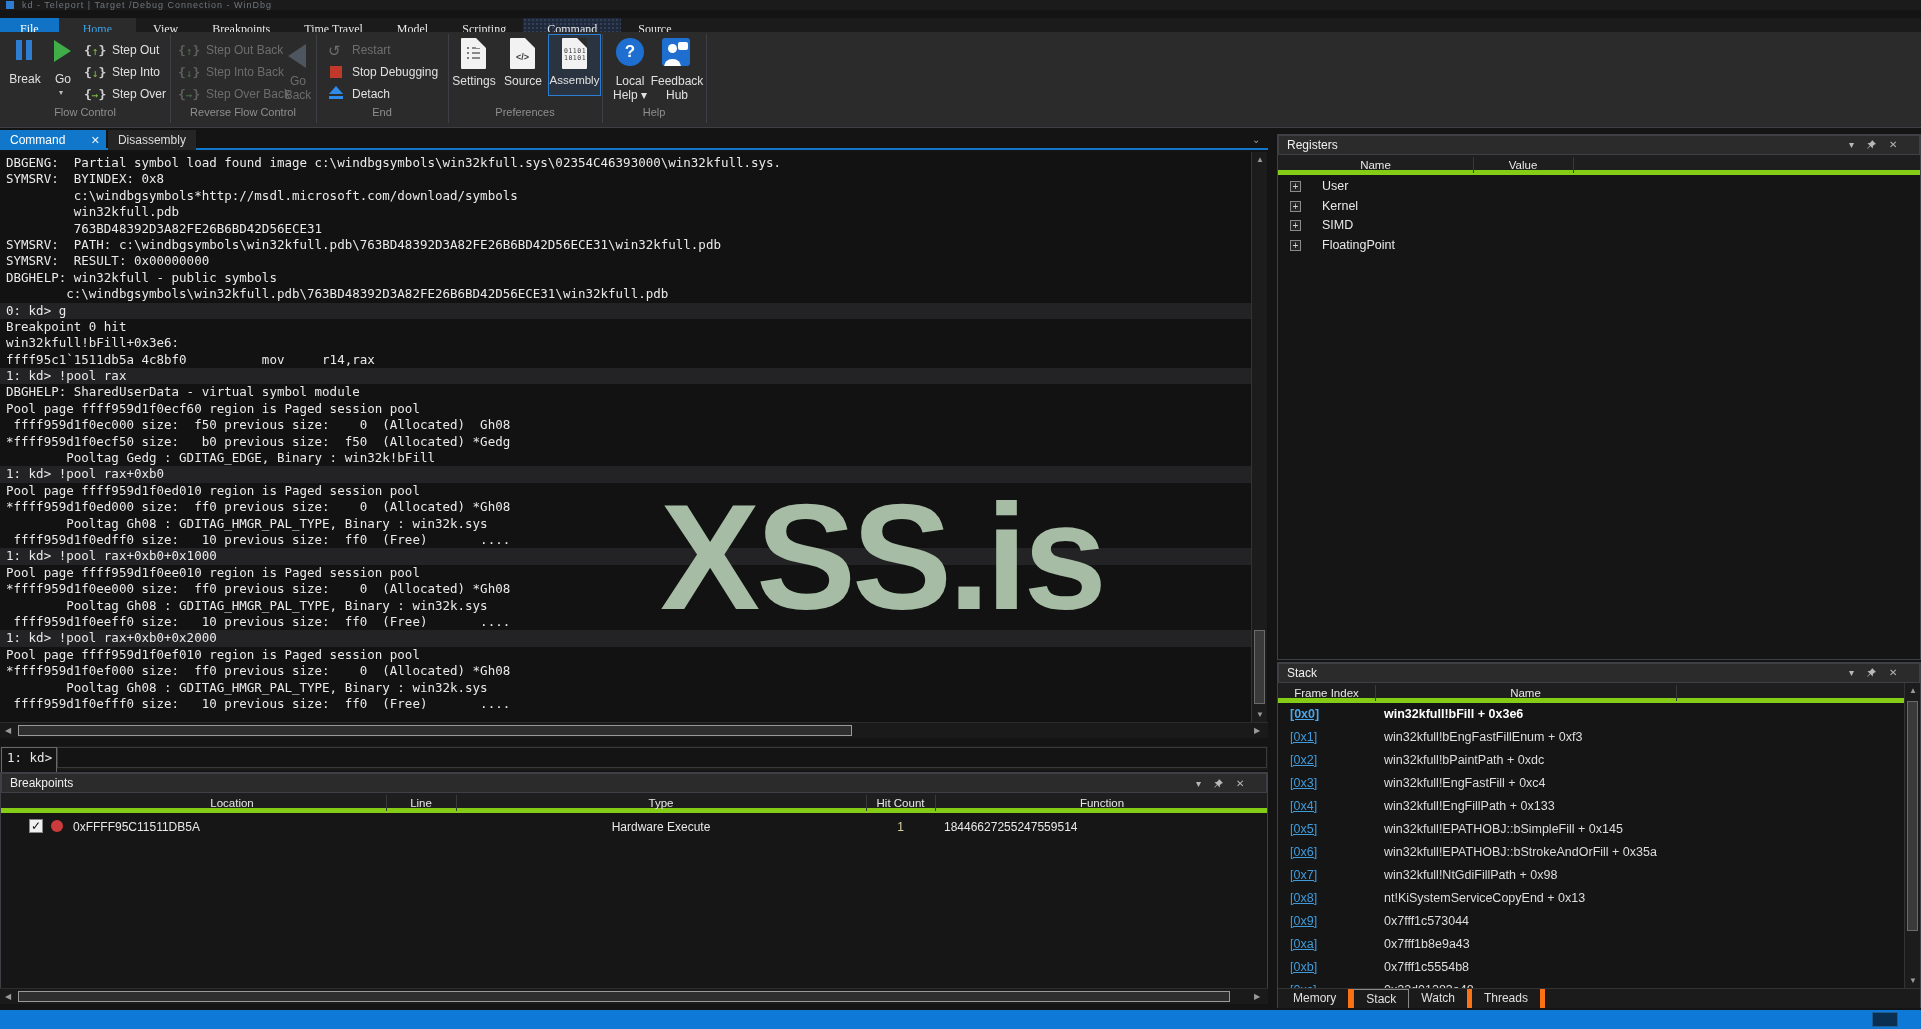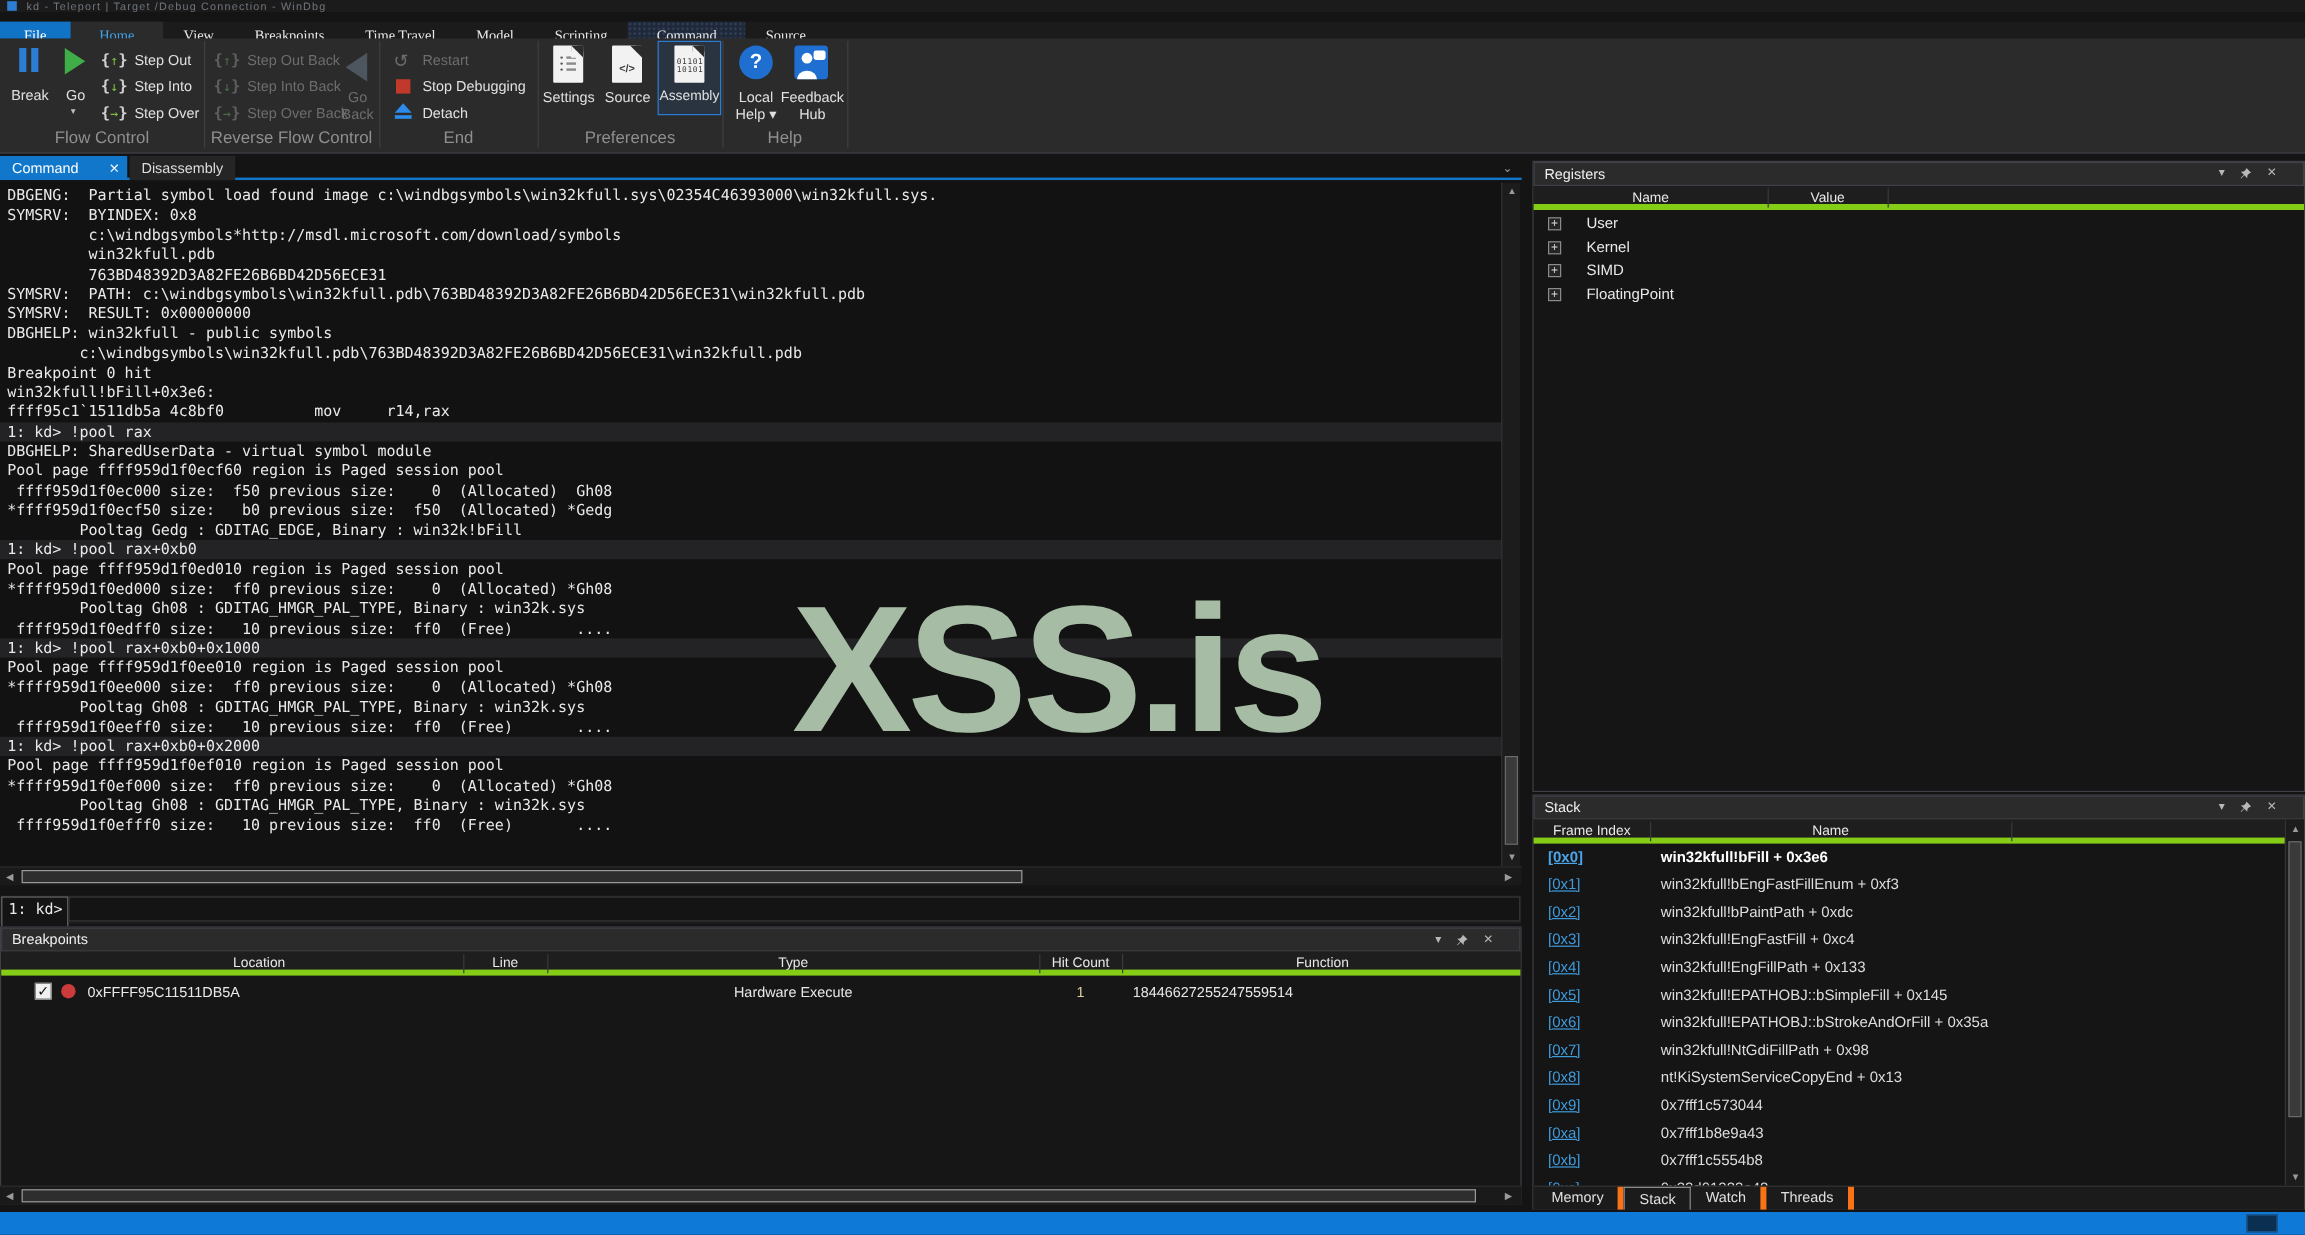--- a/index.html
+++ b/index.html
@@ -16,21 +16,21 @@
   #menubar { left:0; top:18px; width:1921px; height:22px; background:#1b1b1c; display:flex;font-family:Liberation Serif, serif; }
   .mtab { height:22px; line-height:22px; padding:0 17px; font-size:12px; color:#e8e8e8; cursor:default; }
   .mtab.file { background:#1173c5; color:#fff; padding:0 20px; }
   .mtab.selected { background:#2b2b2c; color:#3ea1e6; padding:0 24px; }
   .mtab.context { background:#20293a;
      background-image:radial-gradient(#31415c 1px, transparent 1px); background-size:4px 4px; padding:0 24px; }
 
   
   #ribbon { left:0; top:32px; width:1921px; height:96px; background:#2b2b2c; border-bottom:1px solid #3f3f46; }
   .gdiv { position:absolute; top:2px; bottom:4px; width:1px; background:#3f3f46; }
-  .glabel { position:absolute; top:74px; height:16px; font-size:14px; color:#8f8f8f; text-align:center; }
+  .glabel { position:absolute; top:74px; height:16px; font-size:11px; color:#8f8f8f; text-align:center; }
   .rbtn-label { position:absolute; font-size:12px; color:#e0e0e0; text-align:center; white-space:nowrap; }
   .rbtn-label.dis { color:#6d6d6d; }
   .rowbtn { position:absolute; height:20px; display:flex; align-items:center; font-size:12px; color:#e0e0e0; white-space:nowrap; }
   .rowbtn.dis { color:#6d6d6d; }
   .stepicon { width:28px; font-family:"DejaVu Sans Mono",monospace; font-size:13px; }
   .stepicon .br { color:#cfcfcf; font-weight:700; }
   .stepicon .ar { color:#7cbf3f; font-size:11px; }
   .stepicon.dis .br { color:#5f5f5f; } .stepicon.dis .ar { color:#4e6a4e; }
   .pausebars { position:absolute; display:flex; gap:4px; }
   .pausebars i { display:block; width:6px; height:20px; background:#2d7dd2; }
@@ -273,20 +273,21 @@
       <div class="cline">         763BD48392D3A82FE26B6BD42D56ECE31</div>
 
       <div class="cline">SYMSRV:  PATH: c:\windbgsymbols\win32kfull.pdb\763BD48392D3A82FE26B6BD42D56ECE31\win32kfull.pdb</div>
 
       <div class="cline">SYMSRV:  RESULT: 0x00000000</div>
 
       <div class="cline">DBGHELP: win32kfull - public symbols</div>
 
       <div class="cline">        c:\windbgsymbols\win32kfull.pdb\763BD48392D3A82FE26B6BD42D56ECE31\win32kfull.pdb</div>
 
+      <div class="cline cmdline">0: kd&gt; g</div>
 
       <div class="cline">Breakpoint 0 hit</div>
 
       <div class="cline">win32kfull!bFill+0x3e6:</div>
 
       <div class="cline">ffff95c1`1511db5a 4c8bf0          mov     r14,rax</div>
 
       <div class="cline cmdline">1: kd&gt; !pool rax</div>
 
       <div class="cline">DBGHELP: SharedUserData - virtual symbol module</div>
@@ -529,21 +530,21 @@
       <div class="stab">Threads</div>
     </div>
 </div>
 
 <div class="abs" id="statusbar">
   <div id="statusgrip"></div>
 </div>
 
 <style>
   
-  #bp-headers .bph:nth-of-type(1){ left:45px;  width:340px;text-align:center; }
+  #bp-headers .bph:nth-of-type(1){ left:61px;  width:340px;text-align:center; }
   #bp-headers .bph:nth-of-type(2){ left:385px; width:70px;  }
   #bp-headers .bph:nth-of-type(3){ left:455px; width:410px; }
   #bp-headers .bph:nth-of-type(4){ left:865px; width:69px;  }
   #bp-headers .bph:nth-of-type(5){ left:934px; width:334px; }
   #reg-headers .regh:nth-of-type(1){ left:0;     width:195px; }
   #reg-headers .regh:nth-of-type(2){ left:195px; width:100px; }
   #stack-headers .stkh:nth-of-type(1){ left:0;    width:97px;  }
   #stack-headers .stkh:nth-of-type(2){ left:97px; width:301px; }
 </style>
 

